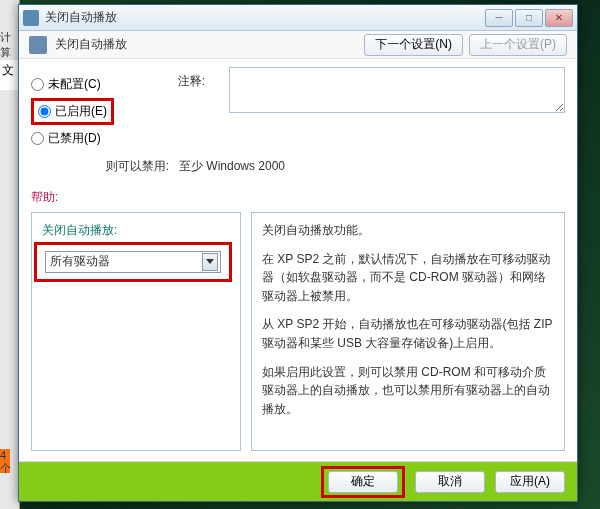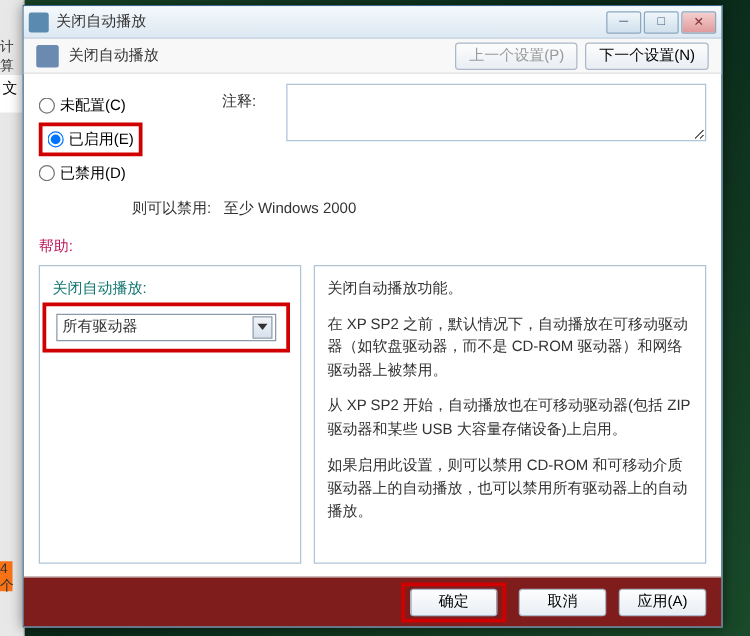--- a/index.html
+++ b/index.html
@@ -137,21 +137,21 @@
     background: linear-gradient(#f0f4f8, #d8e2ec);
     display: flex; align-items: center; justify-content: center;
     margin-right: -2px;
   }
   .chev { width: 0; height: 0; border-left: 4px solid transparent; border-right: 4px solid transparent; border-top: 5px solid #333;}
   .footer {
     height: 40px;
     border-top: 1px solid #ddd;
     display: flex; align-items: center; justify-content: flex-end;
     gap: 10px; padding: 0 12px;
-    background: #7f1d1d;
+    background: #84cc16;
   }
   .ok-wrap { border: 3px solid #d00000; padding: 2px 4px; }
   .panel::-webkit-scrollbar { width: 16px; }
   .panel::-webkit-scrollbar-track { background: #eef2f6; }
   .panel::-webkit-scrollbar-thumb { background: #c0cedc; border: 1px solid #a0b0c0; }
 </style>
 </head>
 <body>
 
 <div class="bg-frag">
@@ -167,22 +167,22 @@
     <div class="titlebar-text">关闭自动播放</div>
     <div class="winbtn">─</div>
     <div class="winbtn">□</div>
     <div class="winbtn close">✕</div>
   </div>
 
   <div class="menubar">
     <div class="menu-icon"></div>
     <div class="menu-title">关闭自动播放</div>
     <div class="nav-buttons">
+      <button class="btn">下一个设置(N)</button>
       <button class="btn" disabled="">上一个设置(P)</button>
-      <button class="btn">下一个设置(N)</button>
     </div>
   </div>
 
   <div class="content">
 
     <div class="top-row">
       <div class="radio-col">
         <label class="radio-item">
           <input type="radio" name="st" style="">
           <span>未配置(C)</span>

